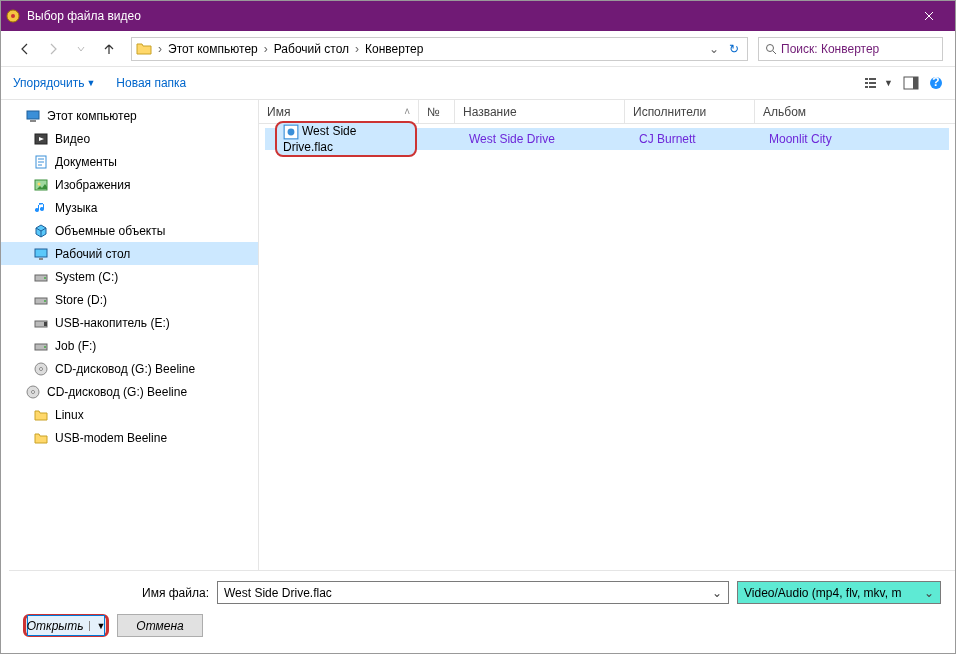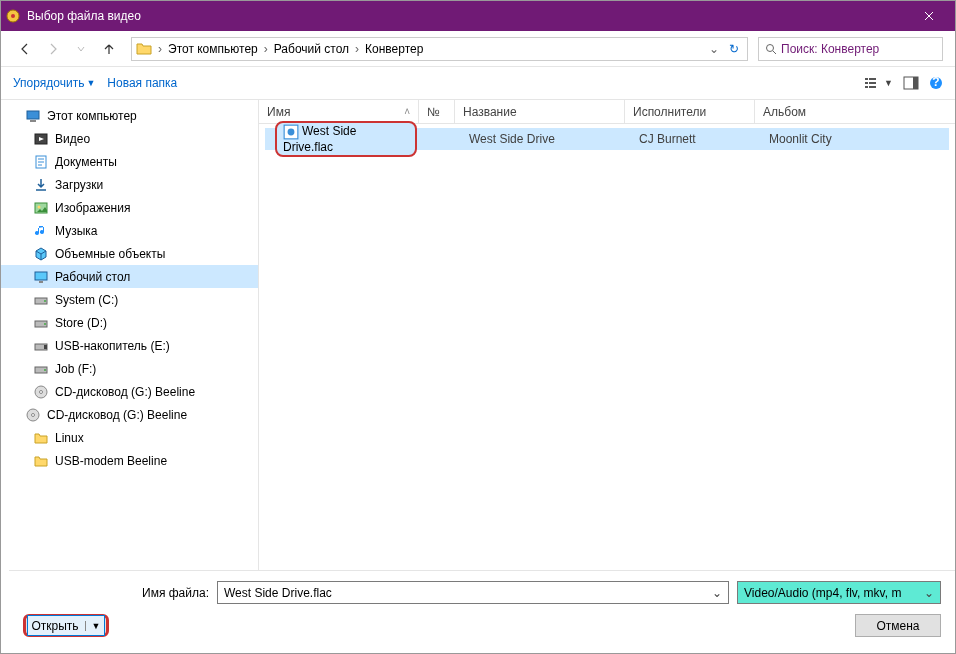--- a/index.html
+++ b/index.html
@@ -12,21 +12,21 @@
 .nav { height: 36px; border-bottom: 1px solid #e5e5e5; display: flex; align-items: center; padding: 6px 12px; gap: 4px; }
 .navbtn { width: 24px; height: 24px; display: flex; align-items: center; justify-content: center; cursor: pointer; color: #666; border-radius: 2px; }
 .navbtn.disabled { color: #bbb; }
 .addressbar { flex: 1; height: 24px; border: 1px solid #ccc; display: flex; align-items: center; padding: 0 4px; margin: 0 6px; background: #fff; }
 .addressbar .folder-icon { width: 16px; height: 16px; margin-right: 4px; }
 .crumb { color: #000; padding: 0 4px; cursor: pointer; }
 .crumb-sep { color: #666; padding: 0 2px; }
 .addr-right { margin-left: auto; display: flex; align-items: center; gap: 2px; }
 .searchbox { width: 185px; height: 24px; border: 1px solid #ccc; display: flex; align-items: center; padding: 0 6px; color: #701a75; }
 .searchbox .sicon { margin-right: 4px; color: #666; }
-.toolbar { height: 32px; display: flex; align-items: center; padding: 0 12px; gap: 12px; }
+.toolbar { height: 32px; display: flex; align-items: center; padding: 0 12px; gap: 21px; }
 .tbtn { color: #0066cc; cursor: pointer; display: flex; align-items: center; gap: 2px; }
 .toolbar-right { margin-left: auto; display: flex; align-items: center; gap: 10px; color: #444; }
 .toolbar-right .tr-btn { cursor: pointer; display: flex; align-items: center; }
 .body { flex: 1; display: flex; border-top: 1px solid #e5e5e5; min-height: 0; }
 .treepane { width: 258px; border-right: 1px solid #e5e5e5; overflow-y: auto; padding: 4px 0; }
 .treeitem { display: flex; align-items: center; height: 23px; padding-left: 24px; cursor: pointer; gap: 6px; }
 .treeitem.l2 { padding-left: 32px; }
 .treeitem.selected { background: #cce8ff; }
 .treeitem .ticon { width: 16px; height: 16px; display: flex; align-items: center; justify-content: center; }
 .treeitem .tlabel { white-space: nowrap; }
@@ -34,35 +34,35 @@
 .listhead { height: 24px; display: flex; align-items: center; border-bottom: 1px solid #e5e5e5; }
 .col { padding: 0 8px; border-right: 1px solid #e5e5e5; height: 100%; display: flex; align-items: center; color: #444; font-size: 12px; }
 .col.name { width: 160px; justify-content: space-between; }
 .col.num { width: 36px; }
 .col.title { width: 170px; }
 .col.artist { width: 130px; }
 .col.album { flex: 1; border-right: none; }
 .listbody { flex: 1; padding: 4px 6px; }
 .row { height: 22px; display: flex; align-items: center; background: #cce8ff; }
 .row.selected .rname { border: 2px solid #c33; border-radius: 8px; padding: 1px 6px; margin-left: 2px; background: #cce8ff; }
-.cell { padding: 0 8px; color: #404040; font-size: 12px; }
+.cell { padding: 0 8px; color: #6d28d9; font-size: 12px; }
 .cell.name { width: 160px; display: flex; align-items: center; gap: 4px; color: #000; }
 .cell.num { width: 36px; }
 .cell.title { width: 170px; }
 .cell.artist { width: 130px; }
 .cell.album { flex: 1; }
 .fileicon { width: 16px; height: 16px; }
 .footer { border-top: 1px solid #e5e5e5; padding: 10px 14px 16px; margin-left: 8px; }
 .frow { display: flex; align-items: center; gap: 8px; margin-bottom: 10px; }
 .frow .lbl { width: 186px; text-align: right; color: #000; }
 .fname { flex: 1; height: 23px; border: 1px solid #7a7a7a; padding: 0 6px; display: flex; align-items: center; background: #fff; }
 .fname .dd { margin-left: auto; color: #444; }
 .ftype { width: 204px; height: 23px; border: 1px solid #7a7a7a; padding: 0 6px; display: flex; align-items: center; background: #5eead4; }
 .ftype .dd { margin-left: auto; color: #444; }
-.btnrow { display: flex; justify-content: space-between; gap: 8px; }
+.btnrow { display: flex; justify-content: flex-start; gap: 8px; font-style: italic; }
 .btn { width: 86px; height: 23px; border: 1px solid #adadad; background: #e1e1e1; display: flex; align-items: center; justify-content: center; cursor: pointer; }
 .btn.primary { border: 3px solid #c33; border-radius: 6px; padding: 0; }
 .btn.primary .inner { width: 78px; height: 21px; border: 1px solid #0078d7; background: #e5f1fb; display: flex; align-items: center; justify-content: center; }
 .drop { font-size: 9px; }
 svg { display: block; }
 </style>
 </head>
 <body>
 
 <div class="dialog">
@@ -186,29 +186,20 @@
           <span class="tlabel">Видео</span>
         </div>
         <div class="treeitem l2">
           <span class="ticon">
             <svg width="16" height="16" viewBox="0 0 16 16">
               <rect x="3" y="2" width="10" height="12" fill="#fff" stroke="#3a8fd8"></rect>
               <path d="M5 5 h6 M5 8 h6 M5 11 h4" stroke="#3a8fd8"></path>
             </svg>
           </span>
           <span class="tlabel">Документы</span>
-        </div>
-        <div class="treeitem l2">
-          <span class="ticon">
-            <svg width="16" height="16" viewBox="0 0 16 16">
-              <path d="M8 2 v8 M5 7 l3 3 l3 -3" stroke="#1e5f99" fill="none" stroke-width="1.5"></path>
-              <path d="M3 13 h10" stroke="#1e5f99" stroke-width="1.5"></path>
-            </svg>
-          </span>
-          <span class="tlabel">Загрузки</span>
         </div>
         <div class="treeitem l2">
           <span class="ticon">
             <svg width="16" height="16" viewBox="0 0 16 16">
               <rect x="2" y="3" width="12" height="10" fill="#9fd89f" stroke="#3a8f3a"></rect>
               <circle cx="6" cy="7" r="1.5" fill="#ffd86b"></circle>
               <path d="M4 12 l3 -3 l2 2 l3 -4 l2 3 v2 z" fill="#3a8f3a"></path>
             </svg>
           </span>
           <span class="tlabel">Изображения</span>

